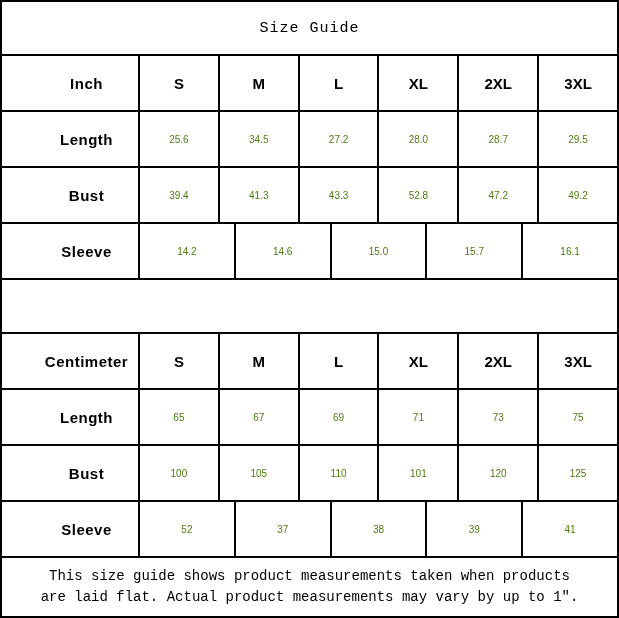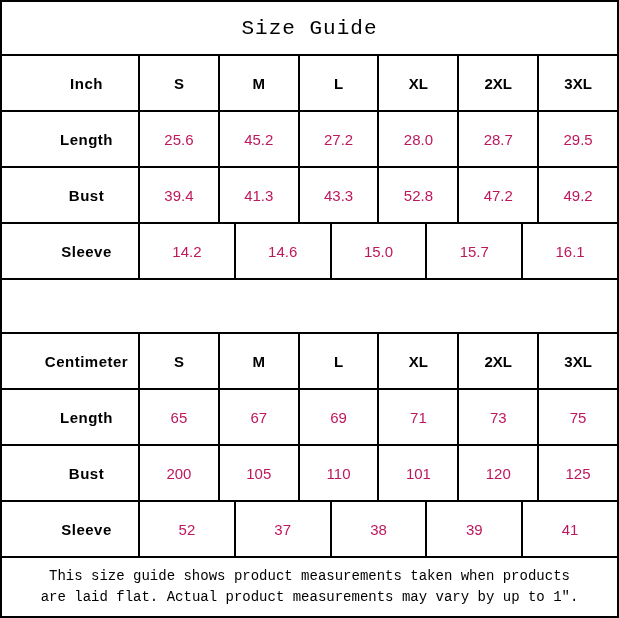--- a/index.html
+++ b/index.html
@@ -24,21 +24,21 @@
     border-bottom: 2px solid #000000;
     flex: 0 0 auto;
   }
   .title-row {
     height: 54px;
     align-items: center;
     justify-content: center;
   }
   .title-text {
     font-family: "Liberation Mono", "DejaVu Sans Mono", monospace;
-    font-size: 21px;
+    font-size: 15px;
     letter-spacing: 1px;
     color: #000000;
   }
   .grid-row {
     height: 56px;
   }
   .spacer-row {
     height: 54px;
   }
   .cell {
@@ -60,23 +60,23 @@
     letter-spacing: 0.5px;
     color: #000000;
     margin-left: 33px;
   }
   .size-head-cell {
     font-weight: bold;
     font-size: 15px;
     color: #000000;
   }
   .value-cell {
-    font-size: 15px;
+    font-size: 10px;
     font-weight: normal;
-    color: #be185d;
+    color: #4d7c0f;
   }
   .footer-row {
     flex: 1 1 auto;
     border-bottom: none;
     flex-direction: column;
     align-items: center;
     justify-content: center;
   }
   .footer-line {
     font-family: "Liberation Mono", "DejaVu Sans Mono", monospace;
@@ -102,21 +102,21 @@
     <div class="cell size-head-cell">M</div>
     <div class="cell size-head-cell">L</div>
     <div class="cell size-head-cell">XL</div>
     <div class="cell size-head-cell">2XL</div>
     <div class="cell size-head-cell">3XL</div>
   </div>
 
   <div class="row grid-row">
     <div class="cell label-cell">Length</div>
     <div class="cell value-cell">25.6</div>
-    <div class="cell value-cell">45.2</div>
+    <div class="cell value-cell">34.5</div>
     <div class="cell value-cell">27.2</div>
     <div class="cell value-cell">28.0</div>
     <div class="cell value-cell">28.7</div>
     <div class="cell value-cell">29.5</div>
   </div>
 
   <div class="row grid-row">
     <div class="cell label-cell">Bust</div>
     <div class="cell value-cell">39.4</div>
     <div class="cell value-cell">41.3</div>
@@ -152,21 +152,21 @@
     <div class="cell value-cell">65</div>
     <div class="cell value-cell">67</div>
     <div class="cell value-cell">69</div>
     <div class="cell value-cell">71</div>
     <div class="cell value-cell">73</div>
     <div class="cell value-cell">75</div>
   </div>
 
   <div class="row grid-row">
     <div class="cell label-cell">Bust</div>
-    <div class="cell value-cell">200</div>
+    <div class="cell value-cell">100</div>
     <div class="cell value-cell">105</div>
     <div class="cell value-cell">110</div>
     <div class="cell value-cell">101</div>
     <div class="cell value-cell">120</div>
     <div class="cell value-cell">125</div>
   </div>
 
   <div class="row grid-row">
     <div class="cell label-cell">Sleeve</div>
     <div class="cell value-cell">52</div>

